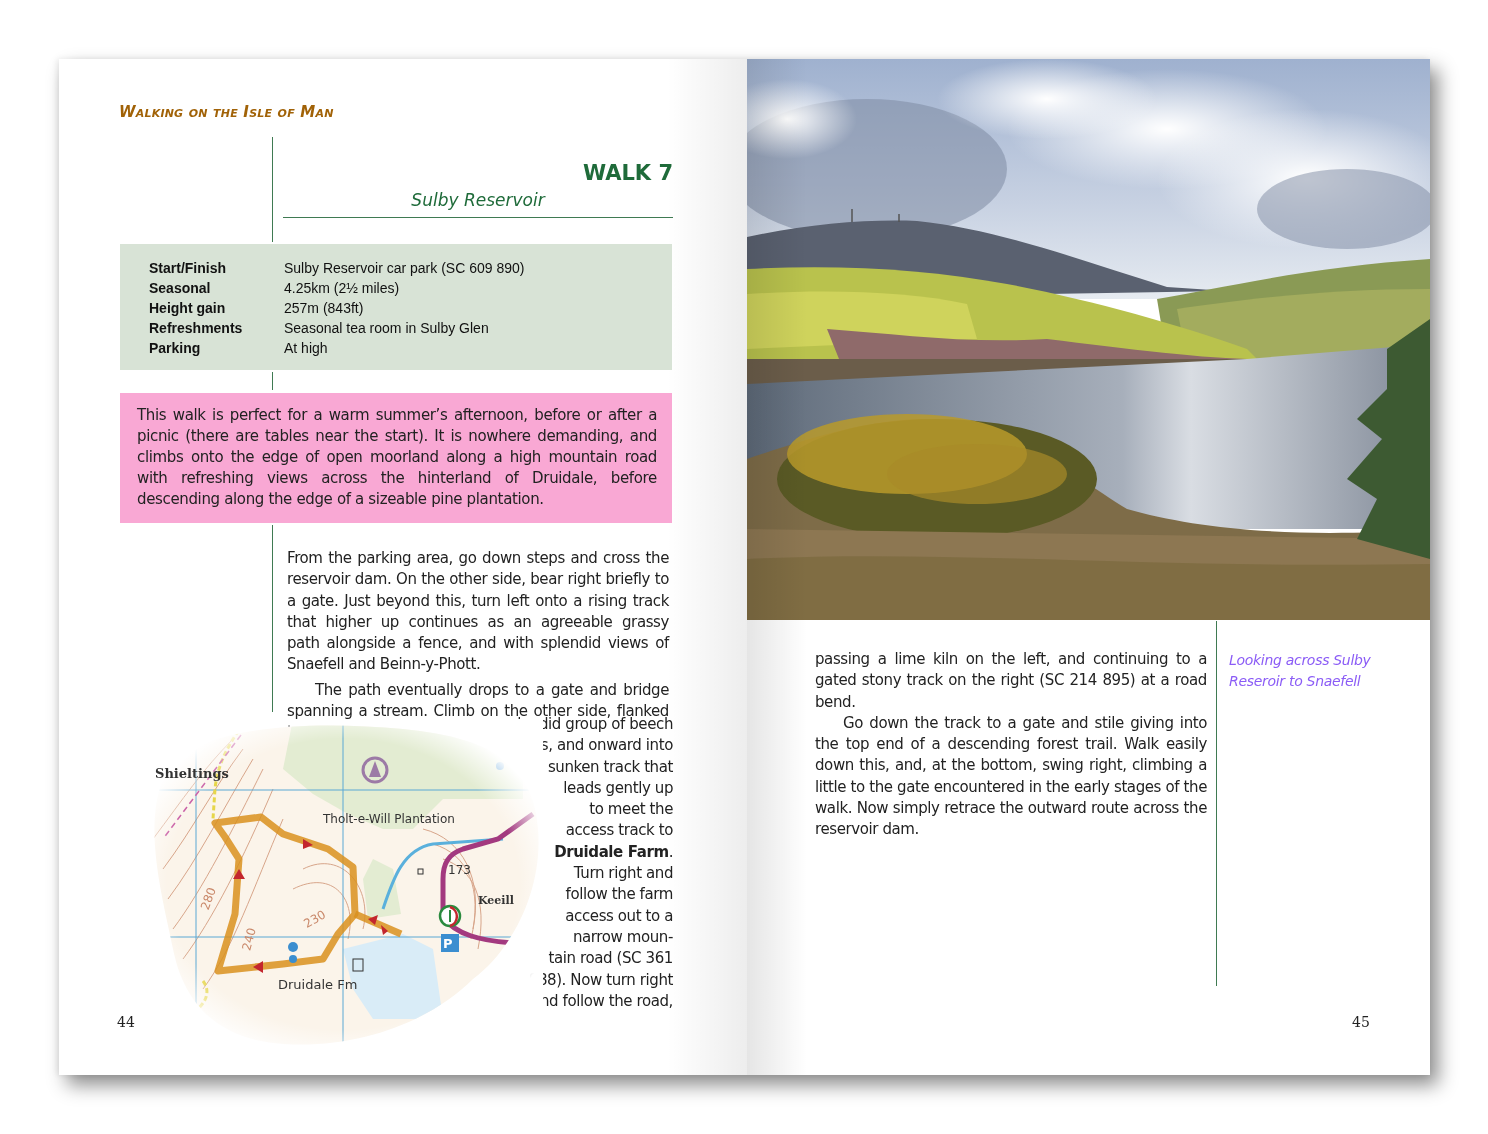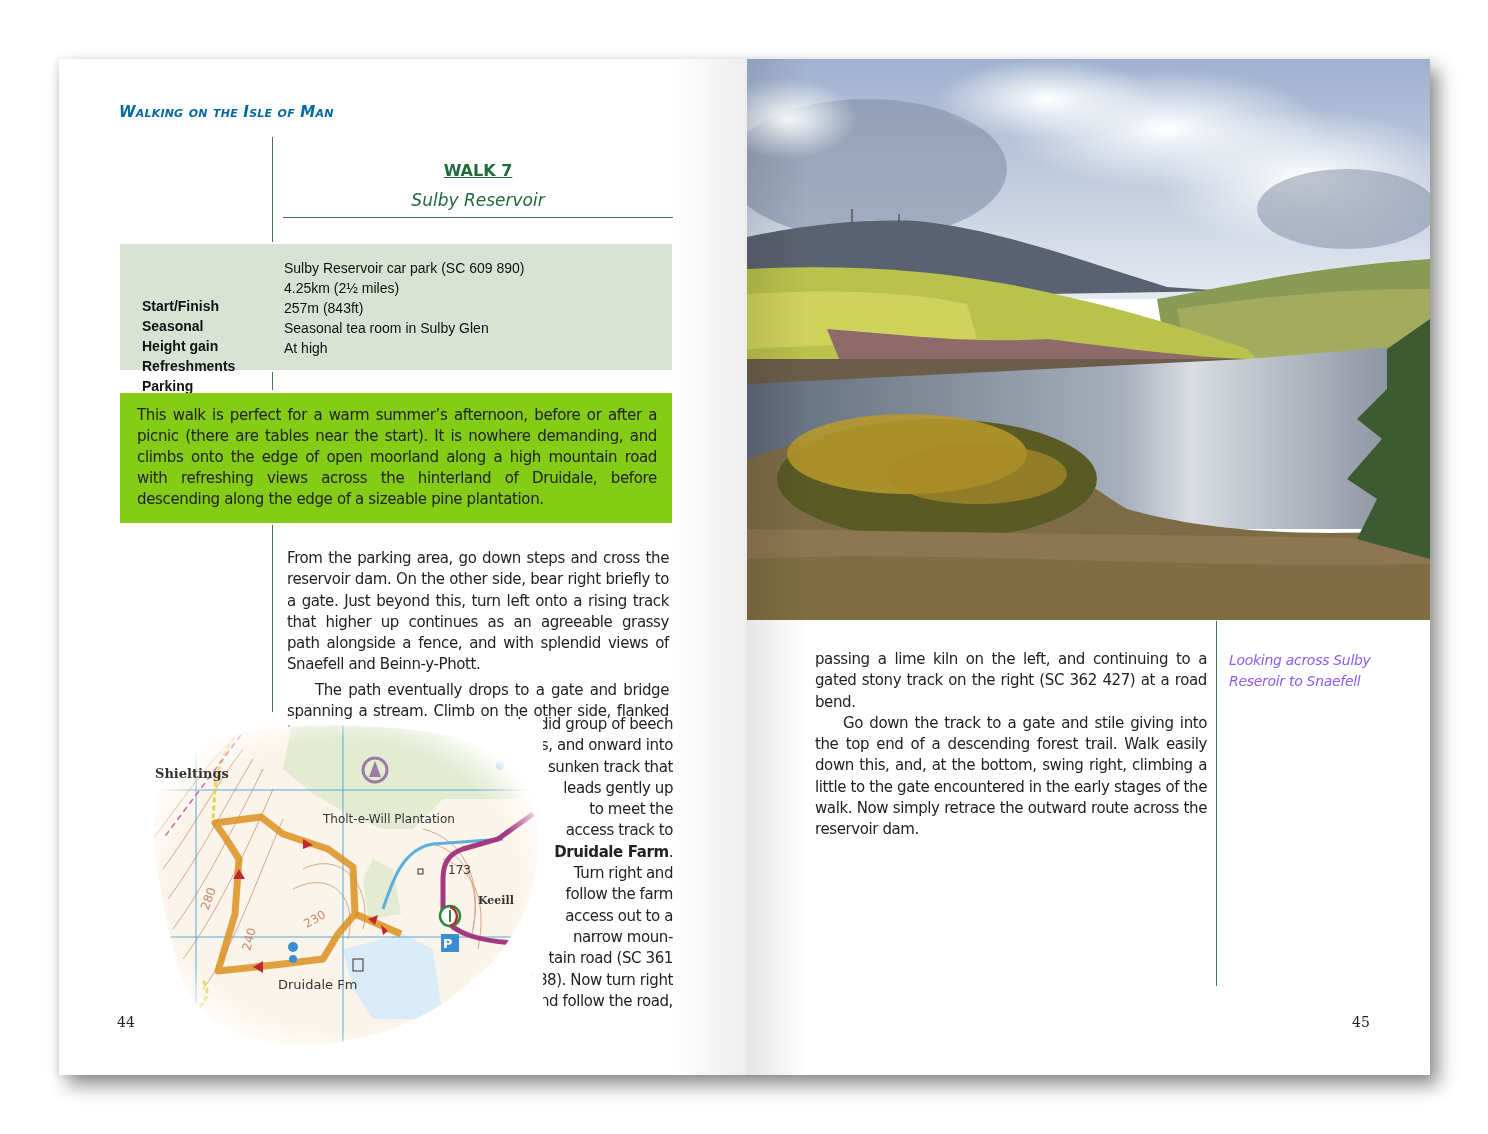--- a/index.html
+++ b/index.html
@@ -21,47 +21,46 @@
     background:linear-gradient(to right, rgba(255,255,255,0), rgba(0,0,0,0.07));
     pointer-events:none;
   }
   .spine-shadow-right {
     position:absolute; left:0; top:0; width:60px; height:100%;
     background:linear-gradient(to right, rgba(0,0,0,0.10), rgba(255,255,255,0));
     pointer-events:none; z-index:3;
   }
   .running-head {
     position:absolute; left:60px; top:44px;
-    color:#0369a1; font-style:italic; font-weight:bold;
+    color:#a16207; font-style:italic; font-weight:bold;
     font-size:15px; letter-spacing:0.2px; font-variant:small-caps;
     font-family:"DejaVu Sans", sans-serif;
   }
   .vrule { position:absolute; width:1px; background:#3f7a52; }
   .walk-title {
-    position:absolute; left:224px; top:102px; width:390px; text-align:center;
-    color:#1f6b3a; font-weight:bold; font-size:16px;
+    position:absolute; left:224px; top:102px; width:390px; text-align:right;
+    color:#1f6b3a; font-weight:bold; font-size:21px;
     font-family:"DejaVu Sans", sans-serif;
-    text-decoration:underline;
   }
   .walk-subtitle {
     position:absolute; left:224px; top:131px; width:390px; text-align:center;
     color:#1f6b3a; font-style:italic; font-size:17px;
     font-family:"DejaVu Sans", sans-serif;
   }
   .title-rule { position:absolute; left:224px; top:158px; width:390px; height:1px; background:#3f7a52; }
   .info-box {
     position:absolute; left:61px; top:185px; width:552px; height:126px;
     background:#d8e3d6;
   }
   .info-row { position:absolute; left:17px; font-size:14px; color:#111; line-height:20px; }
-  .info-label { position:absolute; left:5px; width:150px; font-weight:bold;margin-top:38px; }
+  .info-label { position:absolute; left:12px; width:150px; font-weight:bold; }
   .info-value { position:absolute; left:147px; white-space:nowrap; }
   .intro-box {
     position:absolute; left:61px; top:334px; width:552px; height:130px;
-    background:#84cc16;
+    background:#f9a8d4;
   }
   .intro-text {
     position:absolute; left:17px; top:12px; width:520px;
     font-size:15px; line-height:21px; color:#222; text-align:justify;
     font-family:"DejaVu Sans", sans-serif; letter-spacing:-0.35px;
   }
   .body-text {
     font-size:15px; line-height:21.3px; color:#222;
     font-family:"DejaVu Sans", sans-serif; letter-spacing:-0.4px;
   }
@@ -294,21 +293,21 @@
       <ellipse cx="230" cy="415" rx="90" ry="30" fill="#a88a28" opacity="0.7"></ellipse>
       <path d="M0,470 L683,480 L683,561 L0,561 Z" fill="#8d7752"></path>
       <path d="M0,500 C200,490 400,510 683,505 L683,561 L0,561 Z" fill="#7a6a3d" opacity="0.7"></path>
 
       <path d="M640,290 L683,260 L683,500 L610,480 L630,440 L600,420 L635,380 L610,360 L640,330 Z" fill="#3d5a32"></path>
     </svg>
 
     <div class="vrule" style="left:469px; top:562px; height:365px;"></div>
 
     <div class="col-right body-text">
-      <p>passing a lime kiln on the left, and continuing to a gated stony track on the right (SC 362 427) at a road bend.</p>
+      <p>passing a lime kiln on the left, and continuing to a gated stony track on the right (SC 214 895) at a road bend.</p>
       <p class="indent">Go down the track to a gate and stile giving into the top end of a descending forest trail. Walk easily down this, and, at the bottom, swing right, climbing a little to the gate encountered in the early stages of the walk. Now simply retrace the outward route across the reservoir dam.</p>
     </div>
 
     <div class="caption">Looking across Sulby Reseroir to Snaefell</div>
 
     <div class="page-num" style="left:605px; top:955px;">45</div>
   </div>
 </div>
 
 </body></html>

